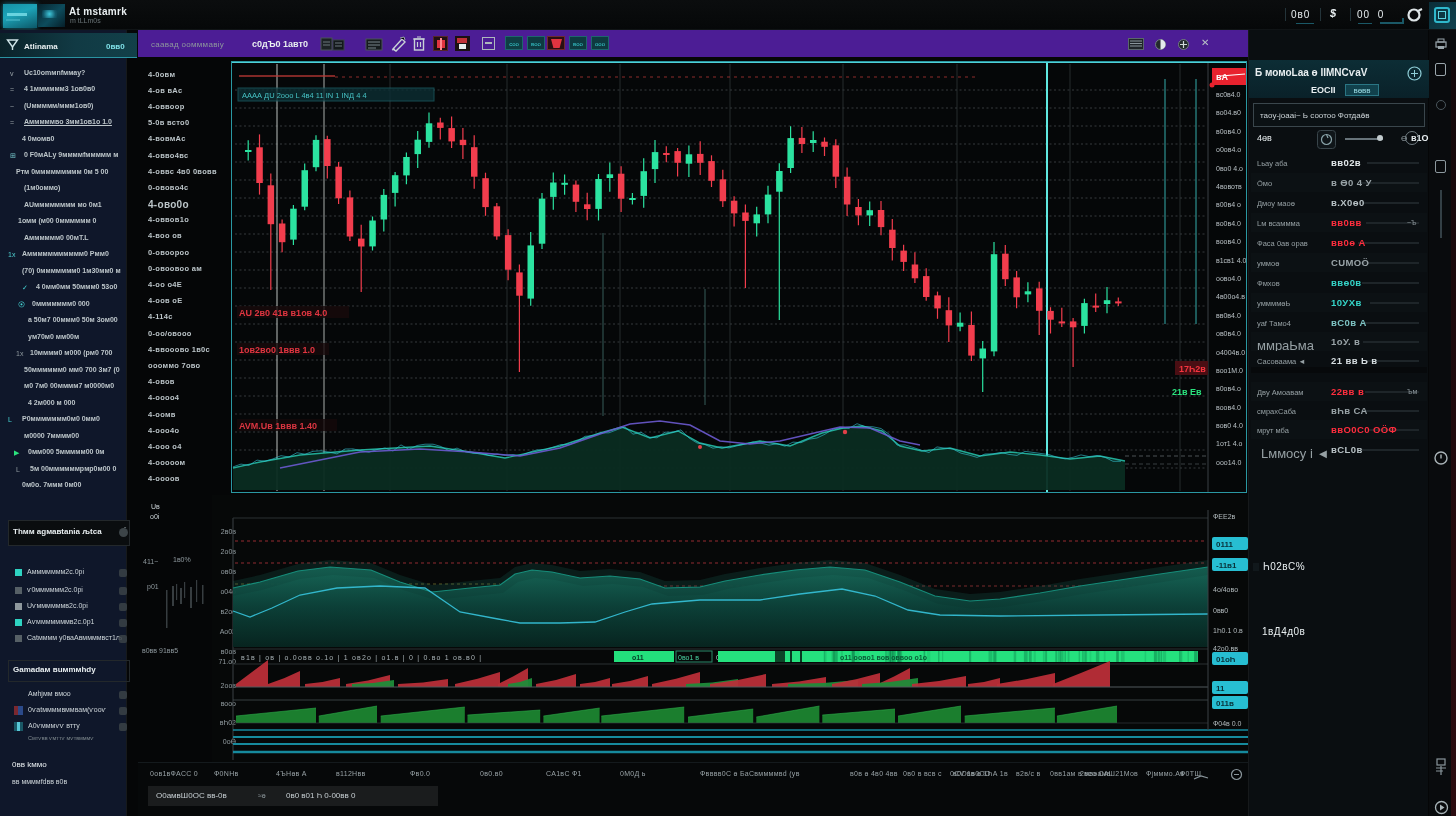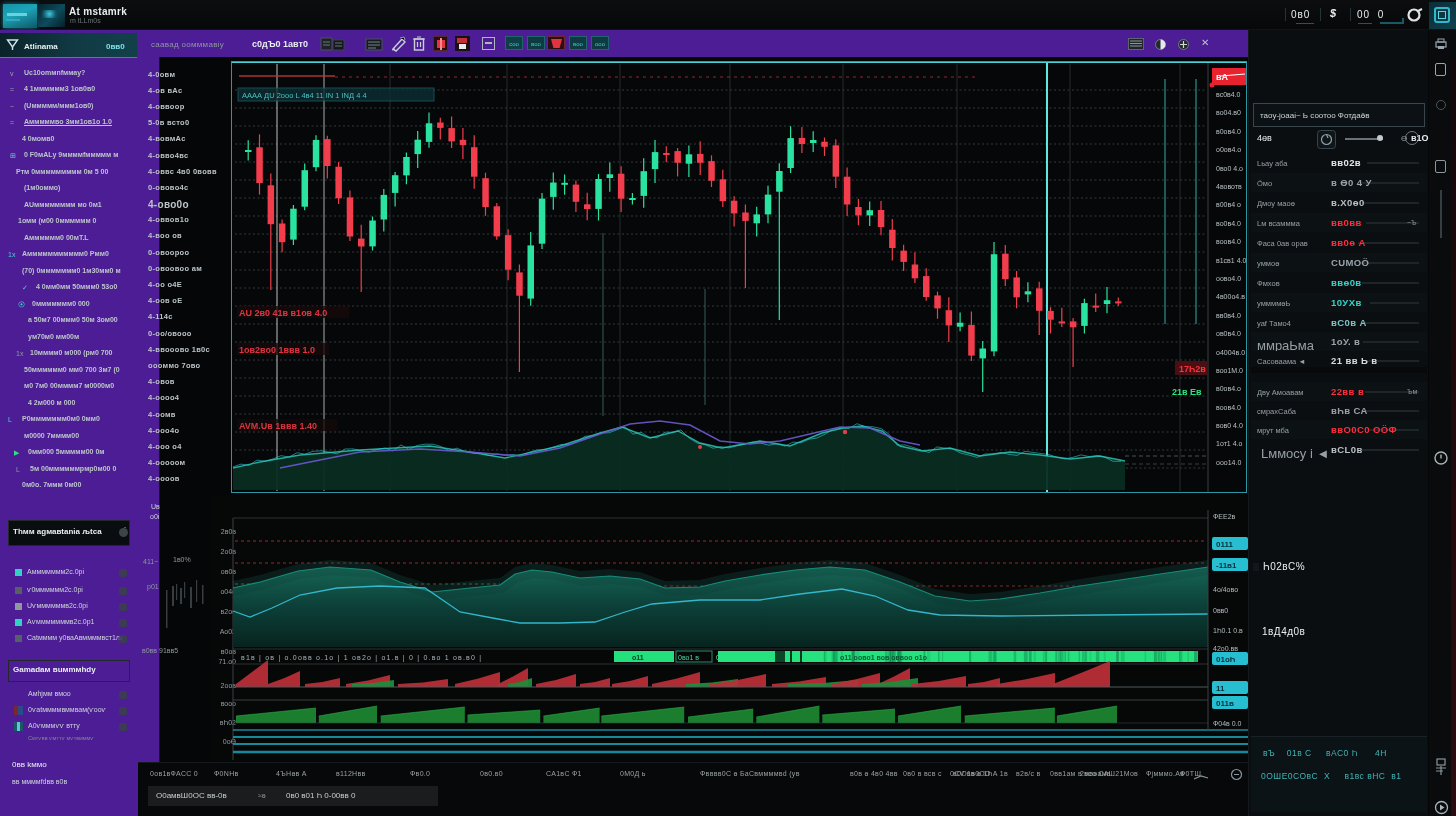--- a/index.html
+++ b/index.html
@@ -31,21 +31,21 @@
       <div class="a" style="left:1380px;top:23px;width:24px;height:2px;border-right:2px solid #1a5866;border-bottom:2px solid #1a5866;height:6px;top:18px"></div>
       <svg class="a" style="left:1405px;top:5px" width="20" height="20" viewBox="0 0 20 20">
         <circle cx="9" cy="10" r="5.5" fill="none" stroke="#dde4e6" stroke-width="2.2"></circle>
         <path d="M13 6 L17 4" stroke="#dde4e6" stroke-width="2"></path>
       </svg>
       <div class="a" style="left:1429px;top:2px;width:27px;height:27px;background:linear-gradient(135deg,#0a2e38,#11414e);"></div>
       <div class="a" style="left:1434px;top:7px;width:16px;height:16px;border:2px solid #2fb8cc;border-radius:3px;background:#0c3844">
         <div class="a" style="left:2px;top:2px;width:8px;height:8px;border:1px solid #5ad4e2"></div>
       </div>
     </div>
-    <div class="a" style="left:0;top:30px;width:160px;height:786px;background:#4c1d95;border-right:1px solid #16191b">
+    <div class="a" style="left:0;top:30px;width:127px;height:786px;background:#0f172a;border-right:1px solid #16191b">
       <div class="a" style="left:0;top:3px;width:137px;height:25px;background:linear-gradient(90deg,#0a2229 0%,#113a44 55%,#124049 100%);border-bottom:1px solid #2a93a2">
         <svg class="a" style="left:6px;top:5px" width="13" height="14" viewBox="0 0 13 14">
           <path d="M1.5 2 L11.5 2 L6.5 9 Z" fill="none" stroke="#cfe4e8" stroke-width="1.4"></path>
           <path d="M6.5 9 L6.5 12" stroke="#cfe4e8" stroke-width="1.4"></path>
         </svg>
         <div class="a t8 wt b" style="left:24px;top:9px">Atlіnаmа</div>
         <div class="a t8 b" style="left:106px;top:9px;color:#7fe0e8">0вв0</div>
       </div>
       <div class="a t7" style="left:10px;top:40px;color:#9aa4a8">v</div>
       <div style="position:absolute;left:24px;top:39px;white-space:nowrap;font-size:7px;font-weight:bold;color:#bdc6ca">Uc10оmмnfммау?</div>
@@ -637,20 +637,31 @@
       <text x="1001" y="156" font-size="7" fill="#b3bbbe" font-family="Liberation Sans">42о0.вв</text>
       <rect x="1000" y="157" width="36" height="13" rx="2" fill="#27bed2"></rect>
       <text x="1004" y="167" font-size="8" fill="#083038" font-weight="bold" font-family="Liberation Sans">01оҺ</text>
       <rect x="1000" y="186" width="36" height="13" rx="2" fill="#27bed2"></rect>
       <text x="1004" y="196" font-size="8" fill="#083038" font-weight="bold" font-family="Liberation Sans">11</text>
       <rect x="1000" y="201" width="36" height="13" rx="2" fill="#27bed2"></rect>
       <text x="1004" y="211" font-size="8" fill="#083038" font-weight="bold" font-family="Liberation Sans">011в</text>
       <text x="1001" y="231" font-size="7" fill="#b3bbbe" font-family="Liberation Sans">Ф04в 0.0</text>
     </svg>
     <div class="a" style="left:1248px;top:30px;width:180px;height:786px;background:#0a0e11;border-left:1px solid #16191b">
+      <div class="a" style="left:0;top:30px;width:180px;height:38px;background:linear-gradient(180deg,#0c2d35,#0a2129)">
+        <div class="a t10 wt b" style="left:6px;top:7px;white-space:nowrap">Б момоLаа ө IIМNСѵаV</div>
+        <svg class="a" style="left:158px;top:6px" width="15" height="15" viewBox="0 0 15 15">
+          <circle cx="7.5" cy="7.5" r="6.5" fill="none" stroke="#8ecdd6" stroke-width="1.2"></circle>
+          <path d="M4 7.5h7M7.5 4v7" stroke="#8ecdd6" stroke-width="1"></path>
+        </svg>
+        <div class="a t9 wt b" style="left:62px;top:25px">ЕОСII</div>
+        <div class="a" style="left:96px;top:24px;width:34px;height:12px;background:#11414c;border:1px solid #2a7684">
+          <div class="t8" style="color:#9adce4;text-align:center;line-height:11px">вөвв</div>
+        </div>
+      </div>
       <div class="a" style="left:4px;top:73px;width:172px;height:24px;background:#0b1114;border:1px solid #3a464c">
         <div class="a t8 w" style="left:6px;top:7px;white-space:nowrap">таоу-јоааі~ Ь соотоо Фотдаӫв</div>
       </div>
       <div class="a t9 wt" style="left:8px;top:103px">4өв</div>
       <svg class="a" style="left:68px;top:100px" width="19" height="19" viewBox="0 0 19 19">
         <rect x="0.5" y="0.5" width="18" height="18" rx="3" fill="#0f1519" stroke="#39454b"></rect>
         <circle cx="9.5" cy="9.5" r="5" fill="none" stroke="#8aa4aa" stroke-width="1.2"></circle>
         <path d="M9.5 4.5 L11 8" stroke="#8aa4aa" stroke-width="1.2"></path>
       </svg>
       <div class="a" style="left:96px;top:108px;width:38px;height:1.5px;background:#67737a"></div>
@@ -719,24 +730,20 @@
       <div class="a" style="left:119px;top:399px;width:51px;height:2px;background:#1e2529"></div>
       <div class="a" style="left:82px;top:394px;font-size:9.5px;font-weight:bold;color:#ff2e3e;white-space:nowrap;letter-spacing:.4px">ввО0С0 ОӦФ</div>
       <div class="a" style="left:2px;top:410px;width:176px;height:19px;background:#0a0e11"></div>
       <div style="position:absolute;left:12px;top:416px;font-size:13px;color:#96a0a4;white-space:nowrap">Lммосу і ◄</div>
       <div class="a" style="left:113px;top:419px;width:57px;height:2px;background:#1e2529"></div>
       <div class="a" style="left:82px;top:414px;font-size:9.5px;font-weight:bold;color:#b8c2c6;white-space:nowrap;letter-spacing:.4px">вСL0в</div>
       <div class="a" style="left:2px;top:337px;width:176px;height:6px;background:#07090b"></div>
       <div class="a t10 wt" style="left:14px;top:531px;letter-spacing:.5px">Һ02вС%</div>
       <div class="a" style="left:4px;top:533px;width:6px;height:8px;background:#11181c"></div>
       <div class="a t10 wt" style="left:13px;top:596px;letter-spacing:.5px">1вД4д0в</div>
-      <div class="a" style="left:2px;top:706px;width:176px;height:76px;background:#0c1317;border-top:1px solid #1a2226">
-        <div style="position:absolute;font-size:8.5px;color:#3fb4b4;left:12px;top:11px;white-space:nowrap;letter-spacing:.5px">вЪ&nbsp;&nbsp;&nbsp;&nbsp;01в С&nbsp;&nbsp;&nbsp;&nbsp;&nbsp;вАС0 Һ&nbsp;&nbsp;&nbsp;&nbsp;&nbsp;&nbsp;4Н</div>
-        <div style="position:absolute;font-size:8.5px;color:#3fb4b4;left:10px;top:34px;white-space:nowrap;letter-spacing:.5px">0ОШЕ0СОвС&nbsp;&nbsp;Х&nbsp;&nbsp;&nbsp;&nbsp;&nbsp;в1вс вНС&nbsp;&nbsp;в1</div>
-      </div>
     </div>
     <div class="a" style="left:1429px;top:30px;width:27px;height:786px;background:#090b0d">
       <div class="a" style="left:22px;top:30px;width:5px;height:756px;background:linear-gradient(180deg,#14080a,#2c0c10)"></div>
       <svg class="a" style="left:5px;top:8px" width="14" height="12" viewBox="0 0 14 12">
         <rect x="2" y="4" width="10" height="5" fill="none" stroke="#9aa6ac" stroke-width="1.2"></rect>
         <rect x="4" y="1" width="6" height="3" fill="none" stroke="#9aa6ac"></rect>
         <rect x="4" y="8" width="6" height="3" fill="#9aa6ac"></rect>
       </svg>
       <div class="a" style="left:6px;top:33px;width:11px;height:13px;border:1.5px solid #9aa6ac;border-radius:2px"></div>
       <div class="a" style="left:7px;top:70px;width:10px;height:10px;border-radius:6px;border:1.4px solid #4a565c"></div>

